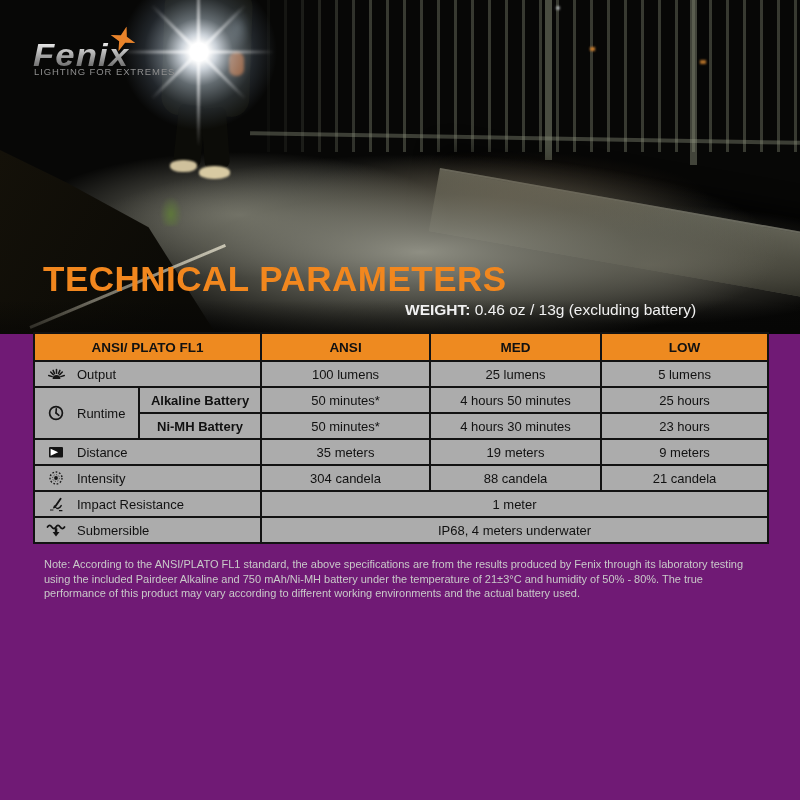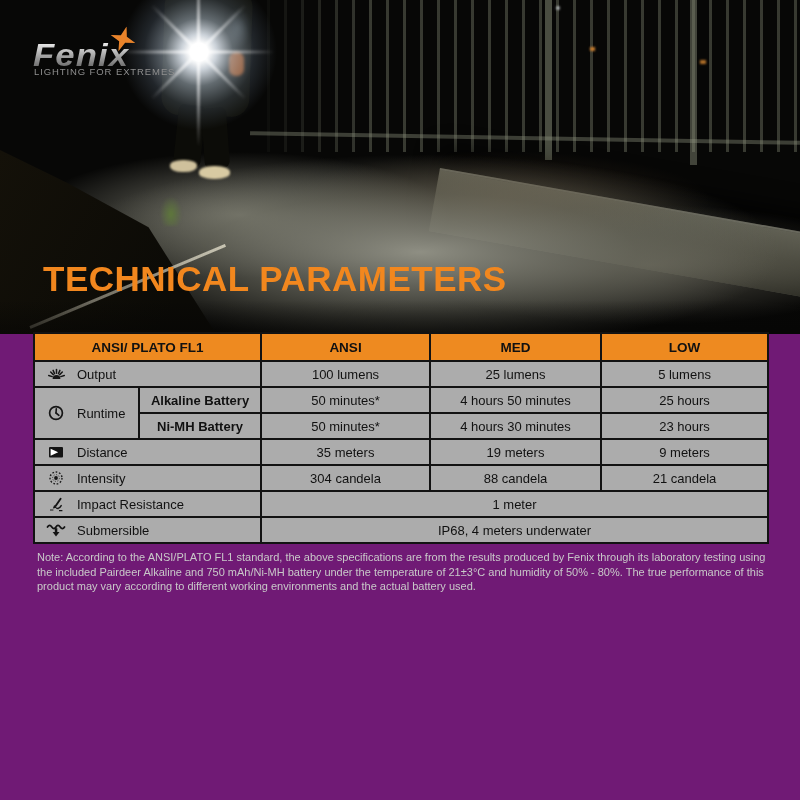--- a/index.html
+++ b/index.html
@@ -74,21 +74,21 @@
   .spec-table tr{height:26px;}
   .spec-table tr.hdr{height:28px;}
   .spec-table tr.hdr td{background:#EE8A20;font-weight:bold;font-size:13.5px;}
   .spec-table td.lbl{text-align:left;font-weight:normal;}
   .lbl-wrap{display:flex;align-items:center;gap:8px;padding-left:8px;}
   .cell-icon{display:inline-flex;width:26px;justify-content:center;flex:0 0 26px;}
   .sub-lbl{font-weight:bold;text-align:left;padding-left:12px;border-radius:10px;}
 
   
   .notes{position:absolute;left:33px;top:546px;width:741px;color:#c9c9c9;font-size:11px;line-height:14.6px;z-index:7;}
-  .notes p{margin:4px;}
+  .notes p{margin:11px;}
 </style>
 </head>
 <body>
 
 <div id="stage">
 
   <div class="photo">
     <div class="fence"></div>
     <div class="fence-post-1"></div>
     <div class="fence-post-2"></div>
@@ -118,20 +118,21 @@
 
   <div class="logo">
     <div class="logo-star"></div>
     <div class="logo-text">Fenix</div>
     <div class="logo-tagline">LIGHTING FOR EXTREMES</div>
   </div>
 
   <h1 class="heading">TECHNICAL PARAMETERS</h1>
 
   <div class="specs">
+    <span class="spec-weight"><b>WEIGHT:</b> <span>0.46 oz / 13g (excluding battery)</span></span>
   </div>
 
   <table class="spec-table">
     <colgroup>
         <col style="width:105px">
         <col style="width:122px">
         <col style="width:169px">
         <col style="width:171px">
         <col style="width:167px">
       </colgroup>

